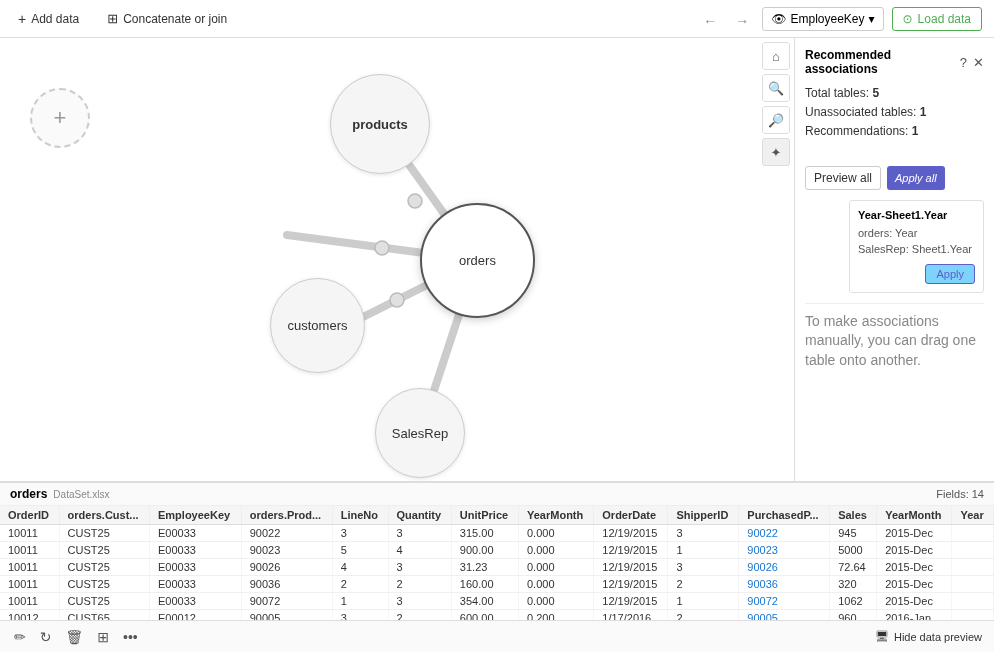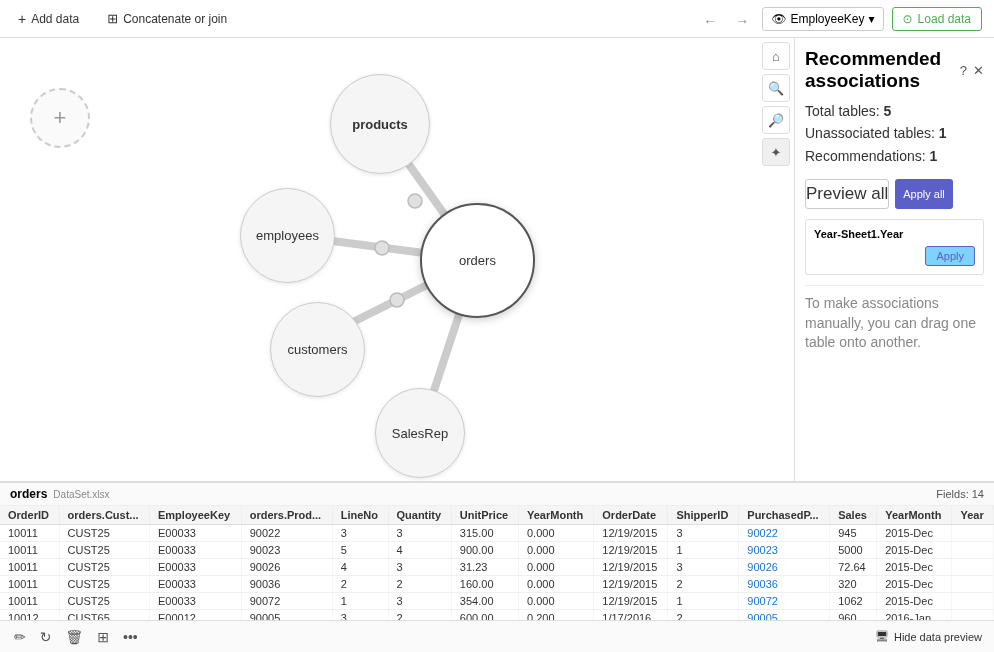--- a/index.html
+++ b/index.html
@@ -75,39 +75,39 @@
 
     
     .right-panel {
       width: 200px; border-left: 1px solid #ddd; background: #fff;
       padding: 10px; overflow-y: auto;
     }
     .panel-header {
       display: flex; align-items: center; justify-content: space-between;
       margin-bottom: 8px;
     }
-    .panel-title { font-weight: 600; font-size: 19px; }
+    .panel-title { font-weight: 600; font-size: 12px; }
     .panel-header-icons { display: flex; gap: 6px; }
     .panel-icon { background: none; border: none; cursor: pointer; color: #555; font-size: 13px; }
 
-    .panel-info { font-size: 14px; color: #333; margin-bottom: 12px; line-height: 1.6; }
+    .panel-info { font-size: 12px; color: #333; margin-bottom: 24px; line-height: 1.6; }
     .panel-info strong { font-weight: 600; }
 
     .panel-actions { display: flex; gap: 6px; margin-bottom: 10px; }
     .preview-btn {
-      border: 1px solid #ccc; border-radius: 3px; padding: 4px 0;
-      background: #fff; cursor: pointer; font-size: 17px; color: #333;
+      border: 1px solid #ccc; border-radius: 3px; padding: 4px 8px;
+      background: #fff; cursor: pointer; font-size: 12px; color: #333;
     }
     .apply-all-btn {
       border: none; border-radius: 3px; padding: 4px 8px;
-      background: #5b5fc7; cursor: pointer; font-size: 11px; color: #fff; font-weight: 500;
+      background: #5b5fc7; cursor: pointer; font-size: 11px; color: #fff; font-weight: 500; font-style: italic;
     }
 
     .recommendation-card {
-      border: 1px solid #e0e0e0; border-radius: 3px; padding: 8px; margin-bottom: 8px;
+      border: 1px solid #e0e0e0; border-radius: 3px; padding: 8px; margin-bottom: 8px; margin-left: 44px;
     }
     .rec-title { font-weight: 600; font-size: 11px; margin-bottom: 4px; }
     .rec-detail { font-size: 11px; color: #555; margin-bottom: 6px; line-height: 1.5; }
     .rec-apply-btn {
       border: 1px solid #5b5fc7; border-radius: 3px; padding: 3px 10px;
       background: #7dd3fc; cursor: pointer; font-size: 11px; color: #5b5fc7;
       float: right;
     }
     .panel-footer {
       font-size: 14px; color: #888; line-height: 1.4; margin-top: 10px;
@@ -209,29 +209,26 @@
 
       <circle cx="382" cy="210" r="7" fill="#e0e0e0" stroke="#bbb" stroke-width="1.5"></circle>
 
       <circle cx="397" cy="262" r="7" fill="#e0e0e0" stroke="#bbb" stroke-width="1.5"></circle>
     </svg>
 
     <div class="node" style="left:330px; top:36px; width:100px; height:100px;font-weight:bold;">
       <span>products</span>
     </div>
 
-    <div class="node" style="left:240px; top:150px; width:95px; height:95px;">
-      <span>employees</span>
-    </div>
 
     <div class="node center" style="left:420px; top:165px; width:115px; height:115px;">
       <span>orders</span>
     </div>
 
-    <div class="node" style="left:270px; top:264px; width:95px; height:95px;">
+    <div class="node" style="left:270px; top:240px; width:95px; height:95px;">
       <span>customers</span>
     </div>
 
     <div class="node" style="left:375px; top:350px; width:90px; height:90px;">
       <span>SalesRep</span>
     </div>
 
     <div class="canvas-toolbar">
       <button class="canvas-tool-btn">⌂</button>
       <button class="canvas-tool-btn">🔍</button>
@@ -265,20 +262,22 @@
     </div>
 
     <div class="panel-actions">
       <button class="preview-btn">Preview all</button>
       <button class="apply-all-btn">Apply all</button>
     </div>
 
     <div class="recommendation-card">
       <div class="rec-title">Year-Sheet1.Year</div>
       <div class="rec-detail">
+        <div>orders: Year</div>
+        <div>SalesRep: Sheet1.Year</div>
       </div>
       <button class="rec-apply-btn">Apply</button>
       <div style="clear:both;"></div>
     </div>
 
     <div class="panel-footer">To make associations manually, you can drag one table onto another.</div>
   </div>
 </div>
 
 <div class="data-area">

